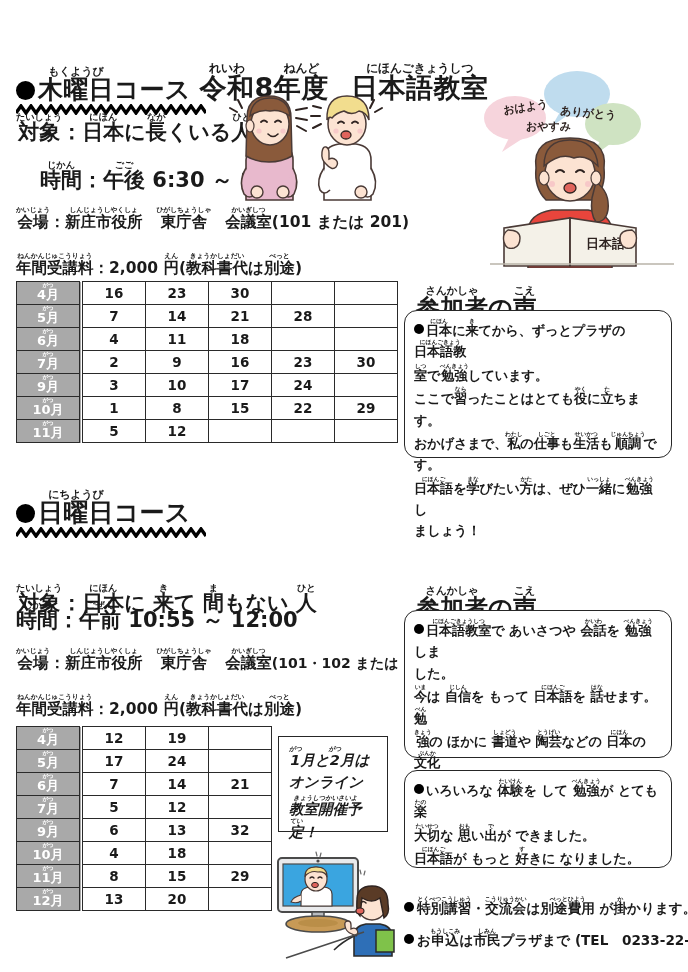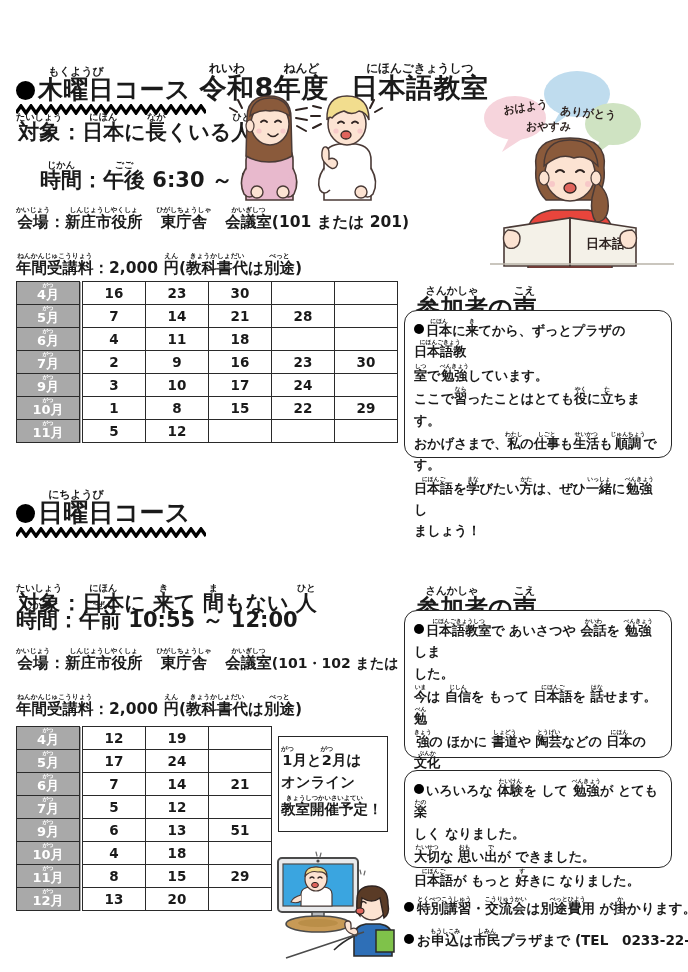--- a/index.html
+++ b/index.html
@@ -74,22 +74,22 @@
   }
   .voice-box p{margin:0;}
   .voice-box .dot{
     display:inline-block;width:10px;height:10px;border-radius:50%;
     background:#000;vertical-align:1px;margin-right:2px;
   }
 
   
   .notice{
     position:absolute;border:1.6px solid #262626;background:#fff;
-    box-sizing:border-box;padding:8px 2px;
-    font-size:14.5px;font-weight:800;line-height:1.55;text-align:left;
+    box-sizing:border-box;padding:8px 10px;
+    font-size:14.5px;font-weight:800;line-height:1.55;text-align:left;font-style:italic;
   }
   .notice p{margin:0;}
 
   
   .foot{position:absolute;font-size:13.6px;font-weight:800;white-space:nowrap;line-height:1.2;}
   .foot .dot{
     display:inline-block;width:10px;height:10px;border-radius:50%;
     background:#000;vertical-align:1px;margin-right:3px;
   }
 
@@ -252,21 +252,21 @@
         <tr>
           <td class="m"><ruby>7月<rt>がつ</rt></ruby></td>
           <td class="d">5</td>
           <td class="d">12</td>
           <td class="d"></td>
         </tr>
         <tr>
           <td class="m"><ruby>9月<rt>がつ</rt></ruby></td>
           <td class="d">6</td>
           <td class="d">13</td>
-          <td class="d">51</td>
+          <td class="d">32</td>
         </tr>
         <tr>
           <td class="m"><ruby>10月<rt>がつ</rt></ruby></td>
           <td class="d">4</td>
           <td class="d">18</td>
           <td class="d"></td>
         </tr>
         <tr>
           <td class="m"><ruby>11月<rt>がつ</rt></ruby></td>
           <td class="d">8</td>
@@ -297,21 +297,20 @@
     <p>した。</p>
     <p><ruby>今<rt>いま</rt></ruby>は <ruby>自信<rt>じしん</rt></ruby>を もって <ruby>日本語<rt>にほんご</rt></ruby>を <ruby>話<rt>はな</rt></ruby>せます。<ruby>勉<rt>べん</rt></ruby></p>
     <p><ruby>強<rt>きょう</rt></ruby>の ほかに <ruby>書道<rt>しょどう</rt></ruby>や <ruby>陶芸<rt>とうげい</rt></ruby>などの <ruby>日本<rt>にほん</rt></ruby>の <ruby>文化<rt>ぶんか</rt></ruby></p>
     <p>も <ruby>体験<rt>たいけん</rt></ruby> できました。</p>
     <p><ruby>先生<rt>せんせい</rt></ruby>や ボランティアの みなさんに <ruby>感謝<rt>かんしゃ</rt></ruby> し</p>
     <p>て います。</p>
   </div>
 
   <div class="voice-box" style="left:404px;top:770px;width:268px;height:98px;">
     <p><span class="dot"></span>いろいろな <ruby>体験<rt>たいけん</rt></ruby>を して <ruby>勉強<rt>べんきょう</rt></ruby>が とても <ruby>楽<rt>たの</rt></ruby></p>
-    <p>しく なりました。</p>
     <p><ruby>大切<rt>たいせつ</rt></ruby>な <ruby>思<rt>おも</rt></ruby>い<ruby>出<rt>で</rt></ruby>が できました。</p>
     <p><ruby>日本語<rt>にほんご</rt></ruby>が もっと <ruby>好<rt>す</rt></ruby>きに なりました。</p>
   </div>
 
   <div class="foot" style="left:404px;top:896px;">
     <span class="dot"></span><ruby>特別講習<rt>とくべつこうしゅう</rt></ruby>・<ruby>交流会<rt>こうりゅうかい</rt></ruby>は<ruby>別途費用<rt>べっとひよう</rt></ruby> が<ruby>掛<rt>か</rt></ruby>かります。
   </div>
   <div class="foot" style="left:404px;top:928px;">
     <span class="dot"></span>お<ruby>申込<rt>もうしこみ</rt></ruby>は<ruby>市民<rt>しみん</rt></ruby>プラザまで (TEL　<span>0233-22-4200</span>)
   </div>

